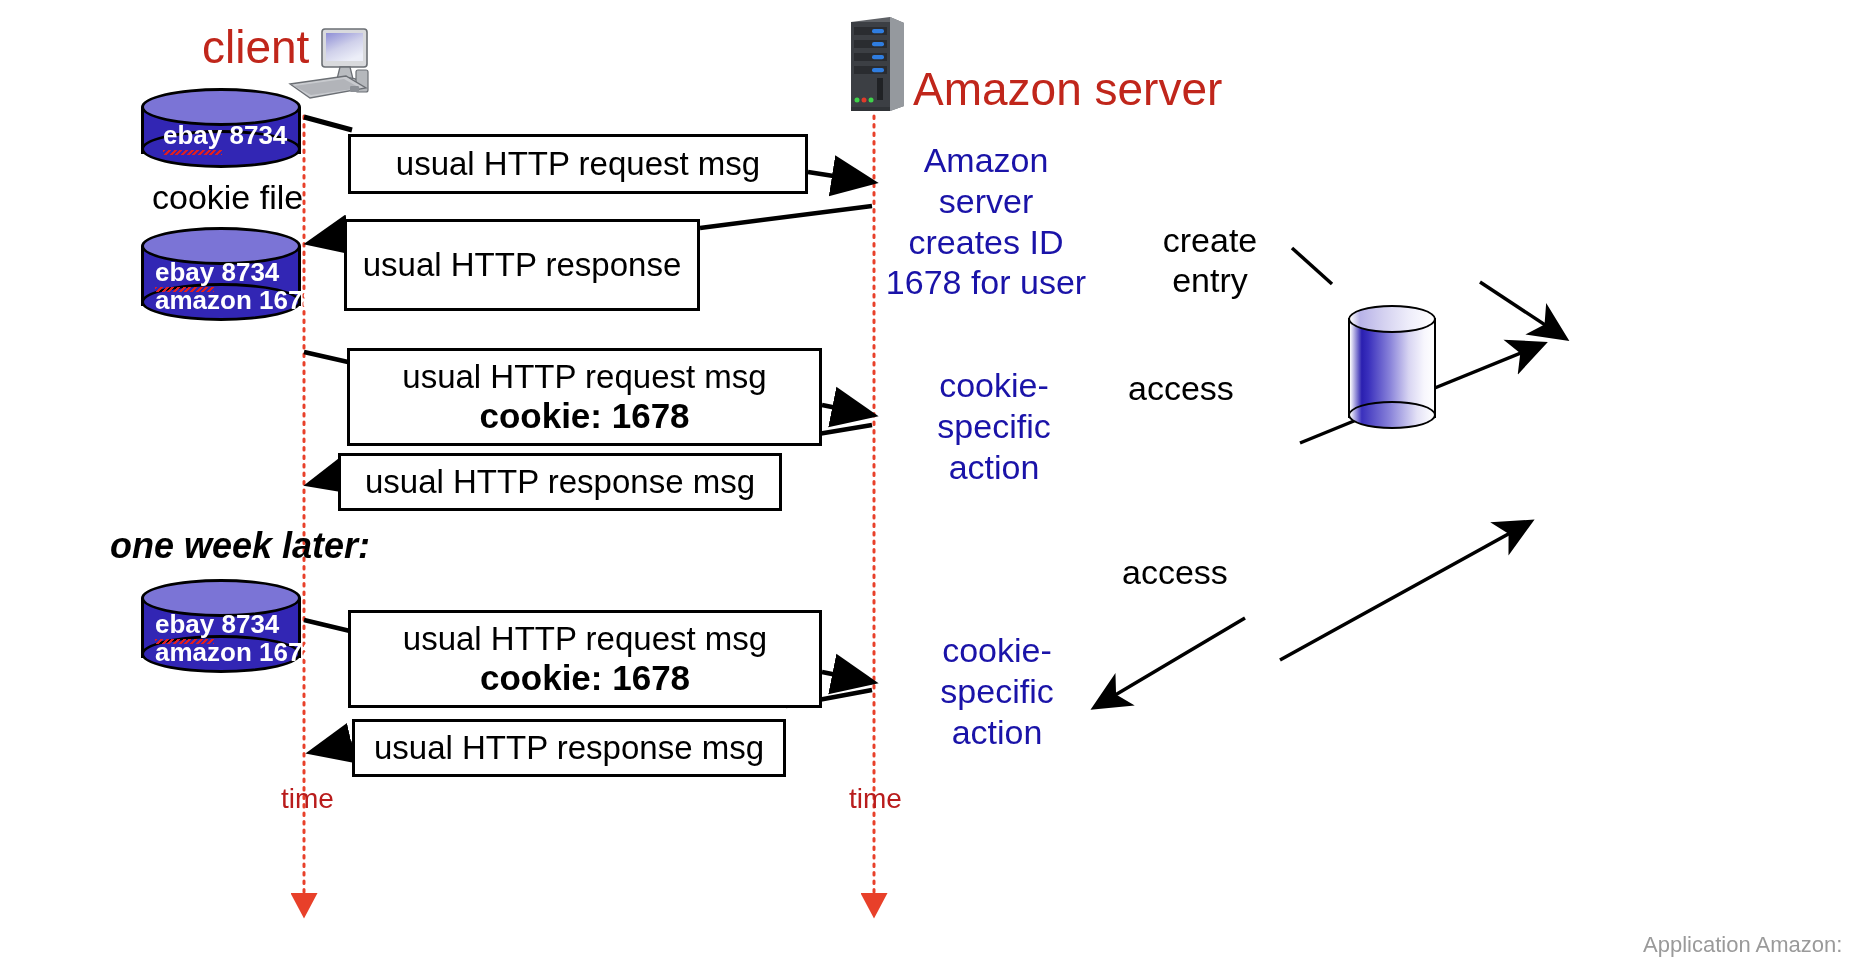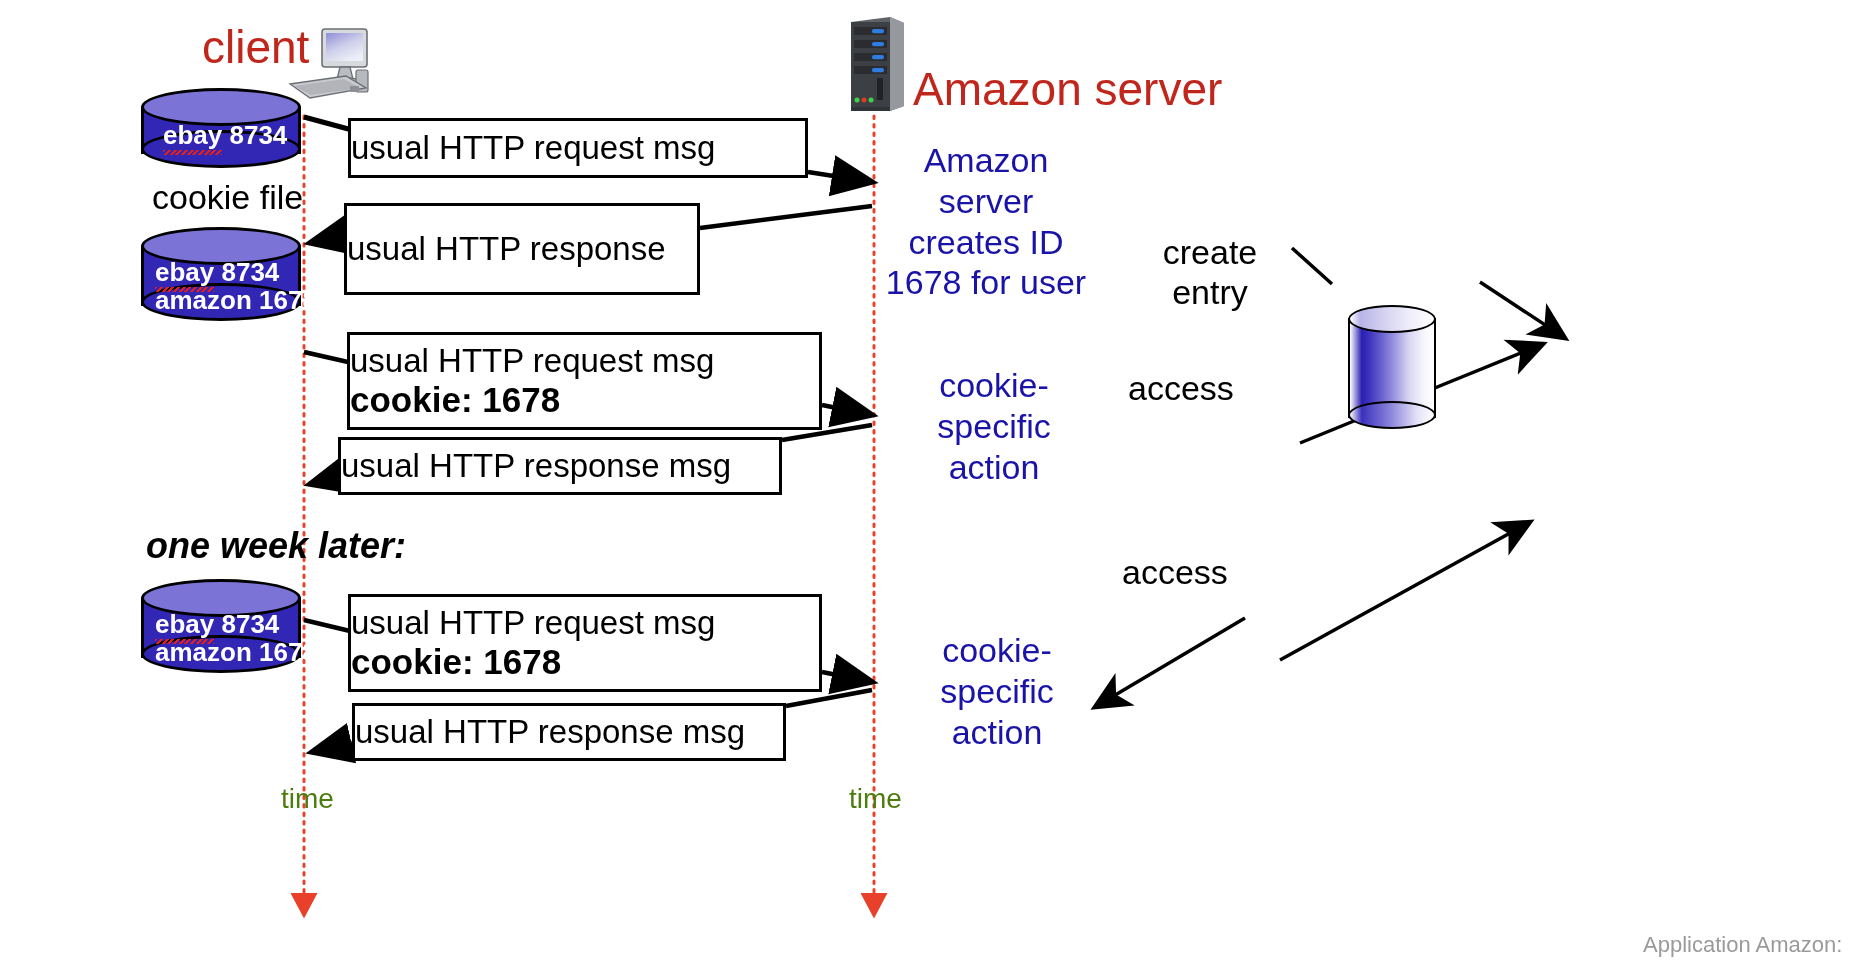--- a/index.html
+++ b/index.html
@@ -6,25 +6,25 @@
   body{width:1850px;height:974px;position:relative;overflow:hidden;
        font-family:"Liberation Sans","DejaVu Sans",sans-serif;}
   #stage{position:absolute;left:0;top:0;width:1850px;height:974px;}
   .abs{position:absolute;}
   
   .red-title{color:#C0261B;font-size:46px;line-height:1;white-space:nowrap;}
   .blue-note{color:#1A13A8;font-size:34px;line-height:1.20;text-align:center;white-space:pre-line;}
   .black-note{color:#000;font-size:34px;line-height:1.18;white-space:pre-line;}
   .plain{color:#000;font-size:34px;white-space:nowrap;}
   .week{color:#000;font-size:36px;font-style:italic;font-weight:bold;white-space:nowrap;}
-  .time-lbl{color:#4d7c0f;font-size:28px;white-space:nowrap;}
+  .time-lbl{color:#b91c1c;font-size:28px;white-space:nowrap;}
   .footer-lbl{color:#9a9a9a;font-size:22px;white-space:nowrap;}
   
   .msgbox{box-sizing:border-box;border:3px solid #000;background:#fff;
-          display:flex;flex-direction:column;align-items:flex-start;justify-content:center;}
+          display:flex;flex-direction:column;align-items:center;justify-content:center;margin-top:16px;}
   .msg-l1{font-size:33px;color:#000;line-height:1.12;white-space:nowrap;}
   .msg-l2{font-size:35px;color:#000;font-weight:bold;line-height:1.12;white-space:nowrap;}
   
   .cyl{position:absolute;margin-left:28px;}
   .cyl .body{position:absolute;left:0;right:0;background:#3226B4;
              border-left:3px solid #000;border-right:3px solid #000;}
   .cyl .top{position:absolute;left:0;right:0;background:#7B74D6;
             border:3px solid #000;border-radius:50%;box-sizing:border-box;}
   .cyl .bot{position:absolute;left:0;right:0;background:#3226B4;
             border:3px solid #000;border-radius:50%;box-sizing:border-box;}
@@ -163,21 +163,21 @@
 
   <div class="cyl" style="left:113px;top:227px;width:160px;height:96px;">
     <div class="body" style="top:19px;height:60px;"></div>
     <div class="bot" style="top:56px;height:38px;"></div>
     <div class="top" style="top:0px;height:38px;z-index:3;"></div>
     <div class="txt" style="left:14px;top:32px;">
       <span class="squig">ebay</span> 8734<br>amazon 1678
     </div>
   </div>
 
-  <div class="abs week" style="left:110px;top:525px;margin-left:36px;">one week later:</div>
+  <div class="abs week" style="left:110px;top:525px;">one week later:</div>
 
   <div class="cyl" style="left:113px;top:579px;width:160px;height:96px;">
     <div class="body" style="top:19px;height:60px;"></div>
     <div class="bot" style="top:56px;height:38px;"></div>
     <div class="top" style="top:0px;height:38px;z-index:3;"></div>
     <div class="txt" style="left:14px;top:32px;">
       <span class="squig">ebay</span> 8734<br>amazon 1678
     </div>
   </div>
 
@@ -212,21 +212,21 @@
 1678 for user</div>
 
   <div class="abs blue-note" style="left:905px;top:365px;width:178px;">cookie-
 specific
 action</div>
 
   <div class="abs blue-note" style="left:908px;top:630px;width:178px;">cookie-
 specific
 action</div>
 
-  <div class="abs black-note" style="left:1130px;top:232px;width:160px;text-align:center;">create
+  <div class="abs black-note" style="left:1130px;top:220px;width:160px;text-align:center;">create
 entry</div>
 
   <div class="abs black-note" style="left:1128px;top:368px;">access</div>
 
   <div class="abs black-note" style="left:1122px;top:552px;">access</div>
 
   <div class="dbcyl" style="left:1348px;top:305px;width:88px;height:128px;">
     <div class="dbody" style="top:13px;height:100px;"></div>
     <div class="dbot" style="top:96px;height:28px;"></div>
     <div class="dtop" style="top:0px;height:28px;z-index:3;"></div>

